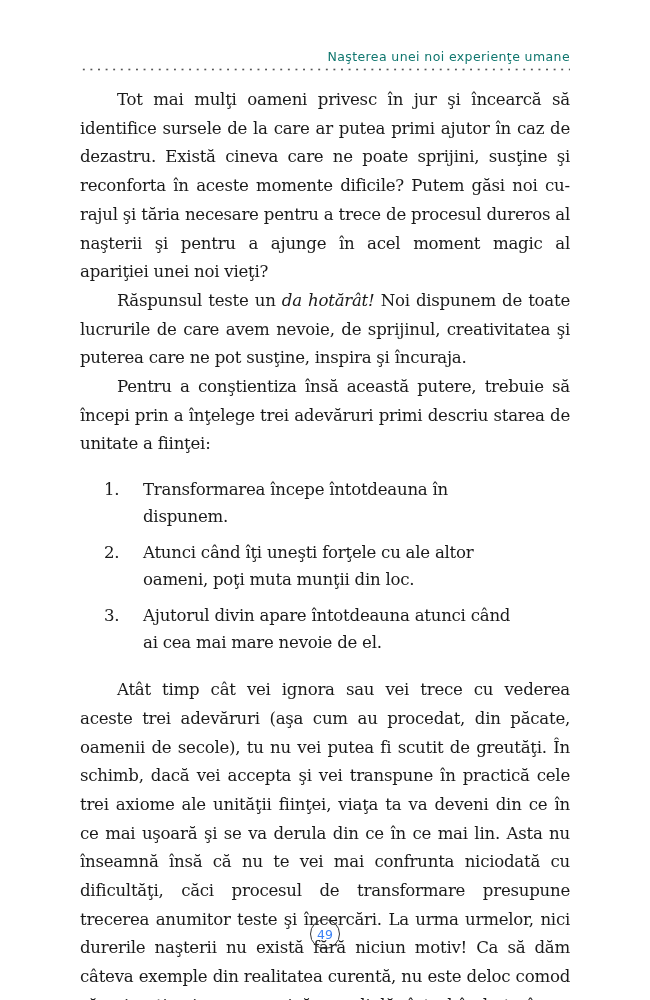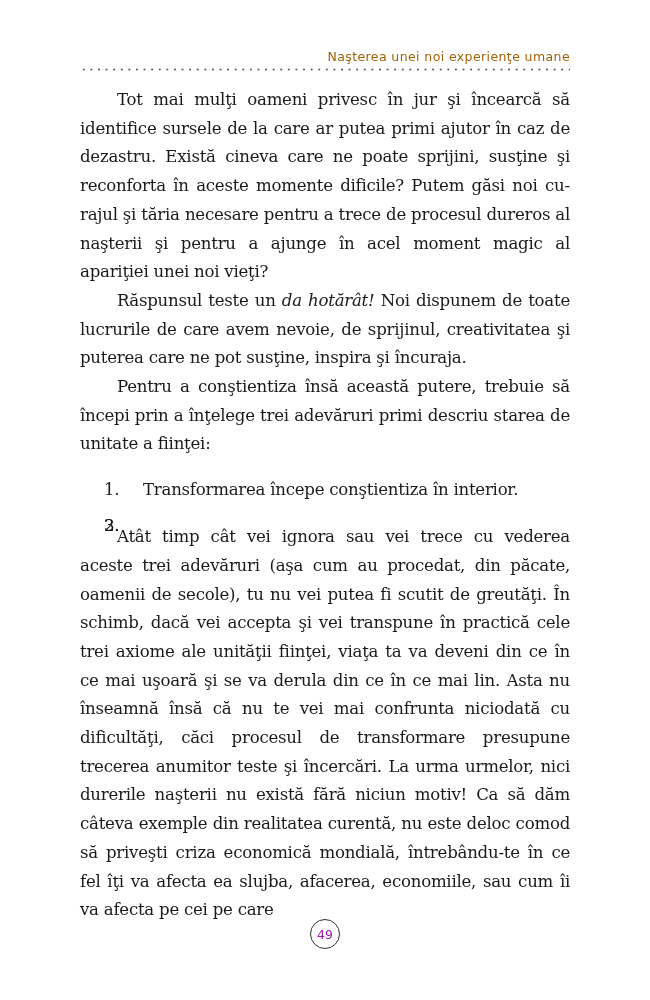--- a/index.html
+++ b/index.html
@@ -1,20 +1,20 @@
 <!DOCTYPE html>
 <html><head>
 <meta charset="utf-8">
 <style>
   html, body { margin: 0; padding: 0; background: #ffffff; }
   body { width: 650px; height: 1000px; position: relative; overflow: hidden; color: #1a1a1a; }
   .page { position: absolute; left: 80px; top: 0; width: 490px; height: 1000px; }
   .running-head {
     position: absolute; right: 0; top: 49px;
-    font-family: "DejaVu Sans", sans-serif; font-size: 12.5px; letter-spacing: 0.4px; color: #a16207;
+    font-family: "DejaVu Sans", sans-serif; font-size: 12.5px; letter-spacing: 0.4px; color: #0f766e;
   }
   .dot-rule {
     position: absolute; left: 0; right: 0; top: 68px; height: 3px;
     background-image: radial-gradient(circle, #555 0.9px, transparent 1.2px);
     background-size: 7.6px 3px; background-repeat: repeat-x;
   }
   .body-text {
     position: absolute; left: 0; top: 86px; width: 490px;
     font-family: "DejaVu Serif", serif; font-size: 16.6px; line-height: 28.7px;
     text-align: justify; letter-spacing: -0.25px; word-spacing: 0px;
@@ -23,46 +23,48 @@
   .body-text em { font-style: italic; margin-top: 16px; }
   ol.truths {
     list-style: none; margin: 17px 0 20px 0; padding: 0 0 0 24px;
     text-align: left;
   }
   ol.truths li { position: relative; padding-left: 39px; line-height: 27px; margin-bottom: 9px; width: 380px; }
   ol.truths li .num { position: absolute; left: 0; top: 0; }
   .page-number {
     position: absolute; left: 310px; top: 919px; width: 28px; height: 28px;
     border: 1.3px solid #333; border-radius: 50%;
-    font-family: "DejaVu Sans", sans-serif; font-size: 12.5px; color: #a21caf;
+    font-family: "DejaVu Sans", sans-serif; font-size: 12.5px; color: #3b82f6;
     display: flex; align-items: center; justify-content: center;
   }
 </style>
 </head>
 <body>
 
 <div class="page">
   <div class="running-head">Naşterea unei noi experienţe umane</div>
   <div class="dot-rule"></div>
 
   <div class="body-text">
     <p>Tot mai mulţi oameni privesc în jur şi încearcă să identifice sursele de la care ar putea primi ajutor în caz de dezastru. Există cineva care ne poate sprijini, susţine şi reconforta în aceste momente dificile? Putem găsi noi cu­rajul şi tăria necesare pentru a trece de procesul dureros al naşterii şi pentru a ajunge în acel moment magic al apariţiei unei noi vieţi?</p>
     <p><span>Răspunsul teste un </span><em>da hotărât!</em><span> Noi dispunem de toate lucrurile de care avem nevoie, de sprijinul, creativitatea şi puterea care ne pot susţine, inspira şi încuraja.</span></p>
     <p>Pentru a conştientiza însă această putere, trebuie să începi prin a înţelege trei adevăruri primi descriu starea de unitate a fiinţei:</p>
 
     <ol class="truths">
       <li>
         <span class="num">1.</span>
-        <span>Transformarea începe conştientiza în interior.</span>
+        <span>Transformarea începe întotdeauna în dispunem.</span>
       </li>
       <li>
         <span class="num">2.</span>
+        <span>Atunci când îţi uneşti forţele cu ale altor oameni, poţi muta munţii din loc.</span>
       </li>
       <li>
         <span class="num">3.</span>
+        <span>Ajutorul divin apare întotdeauna atunci când ai cea mai mare nevoie de el.</span>
       </li>
     </ol>
 
     <p>Atât timp cât vei ignora sau vei trece cu vederea aceste trei adevăruri (aşa cum au procedat, din păcate, oamenii de secole), tu nu vei putea fi scutit de greutăţi. În schimb, dacă vei accepta şi vei transpune în practică cele trei axiome ale unităţii fiinţei, viaţa ta va deveni din ce în ce mai uşoară şi se va derula din ce în ce mai lin. Asta nu înseamnă însă că nu te vei mai confrunta niciodată cu dificultăţi, căci pro­cesul de transformare presupune trecerea anumitor teste şi încercări. La urma urmelor, nici durerile naşterii nu există fără niciun motiv! Ca să dăm câteva exemple din realitatea curentă, nu este deloc comod să priveşti criza economică mondială, întrebându-te în ce fel îţi va afecta ea slujba, afacerea, economiile, sau cum îi va afecta pe cei pe care</p>
   </div>
 </div>
 
 <div class="page-number">49</div>
 
 </body></html>

